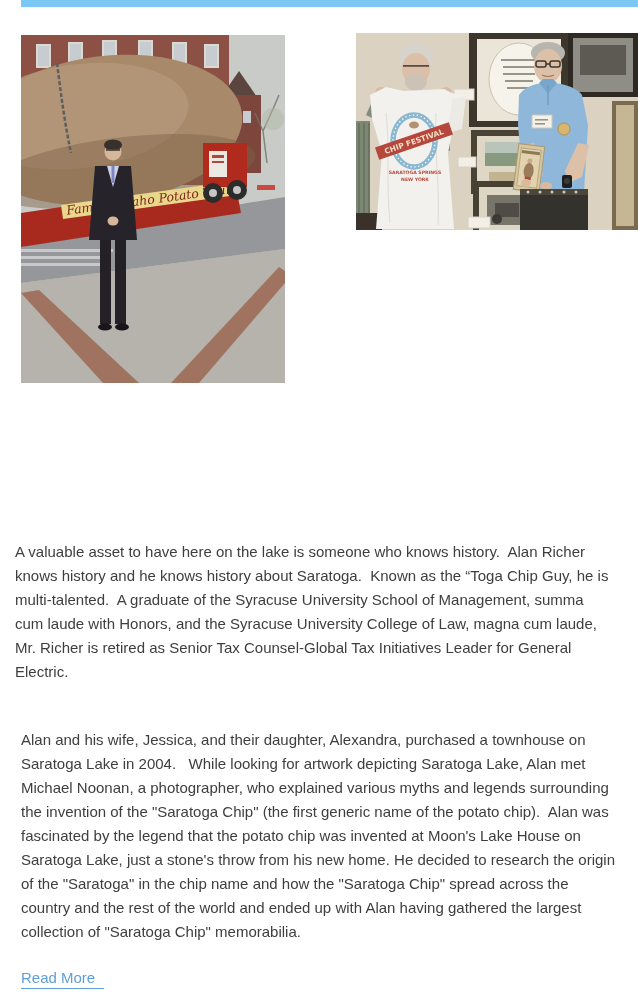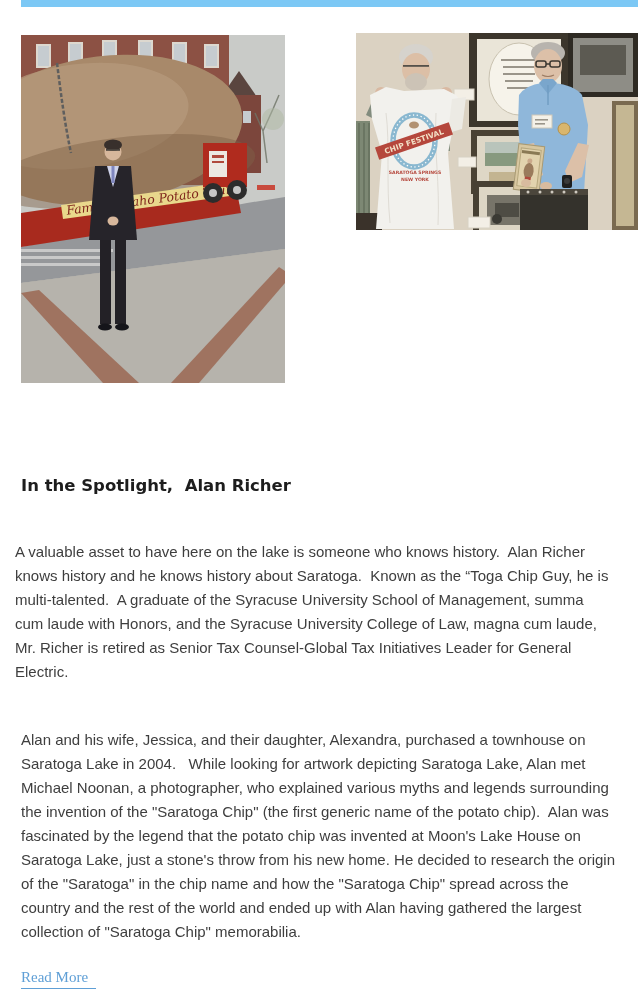--- a/index.html
+++ b/index.html
@@ -11,21 +11,21 @@
   .photo-right{left:356px;top:33px;width:282px;height:197px;}
   .bodytext{white-space:pre-wrap;font-size:15px;line-height:24px;color:#3e3e3e;margin:0;}
   .caption{position:absolute;left:21px;top:409px;width:594px;}
   .heading{position:absolute;left:21px;top:476px;width:596px;margin:0;
            font-family:"DejaVu Sans",sans-serif;font-weight:bold;font-size:16.5px;
            line-height:20px;color:#1d1d1d;white-space:pre-wrap;}
   .p1{position:absolute;left:15px;top:540px;width:596px;}
   .p2{position:absolute;left:21px;top:728px;width:596px;}
   .read-more{position:absolute;left:21px;top:967px;display:inline-block;
              font-size:15px;line-height:21px;color:#5f9fd6;text-decoration:none;
-             border-bottom:1px solid #5f9fd6;white-space:pre;font-family:Liberation Serif, serif;}
+             border-bottom:1px solid #5f9fd6;white-space:pre;}
   svg{display:block;}
 </style>
 </head>
 <body>
 
 <div class="page">
 
   <div class="accent-bar"></div>
 
   <figure class="photo-left">
@@ -207,21 +207,20 @@
             <circle cx="196" cy="159" r="1.5"></circle>
             <circle cx="208" cy="159" r="1.5"></circle>
             <circle cx="220" cy="159" r="1.5"></circle>
           </g>
         <rect x="164" y="162" width="68" height="35" fill="#34322c"></rect>
       </g>
     </svg>
   </figure>
 
 
-  <h2 class="heading">In the Spotlight,  Alan Richer</h2>
 
   <p class="p1 bodytext">A valuable asset to have here on the lake is someone who knows history.  Alan Richer knows history and he knows history about Saratoga.  Known as the “Toga Chip Guy, he is multi-talented.  A graduate of the Syracuse University School of Management, summa cum laude with Honors, and the Syracuse University College of Law, magna cum laude, Mr. Richer is retired as Senior Tax Counsel-Global Tax Initiatives Leader for General Electric.</p>
 
   <p class="p2 bodytext">Alan and his wife, Jessica, and their daughter, Alexandra, purchased a townhouse on Saratoga Lake in 2004.   While looking for artwork depicting Saratoga Lake, Alan met Michael Noonan, a photographer, who explained various myths and legends surrounding the invention of the "Saratoga Chip" (the first generic name of the potato chip).  Alan was fascinated by the legend that the potato chip was invented at Moon's Lake House on Saratoga Lake, just a stone's throw from his new home. He decided to research the origin of the "Saratoga" in the chip name and how the "Saratoga Chip" spread across the country and the rest of the world and ended up with Alan having gathered the largest collection of "Saratoga Chip" memorabilia.</p>
 
   <a class="read-more" href="#">Read More  </a>
 
 </div>
 
 </body></html>

